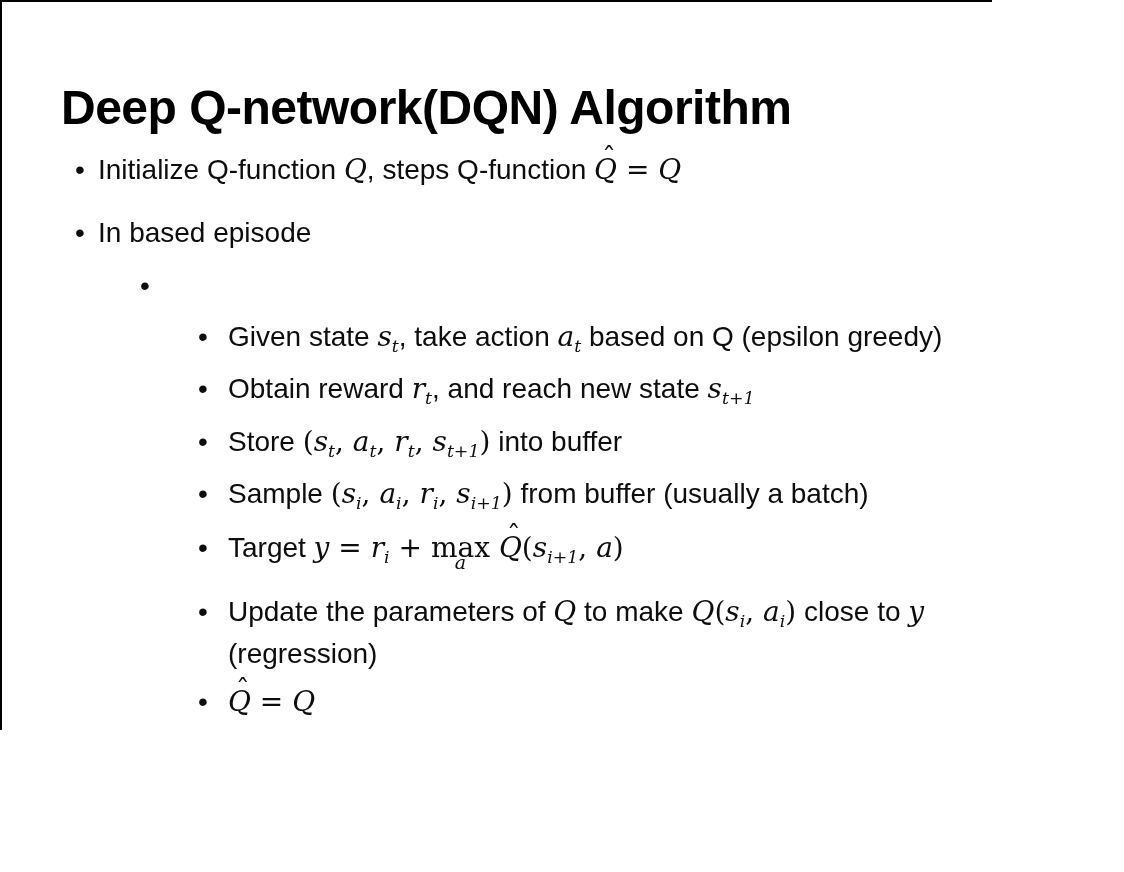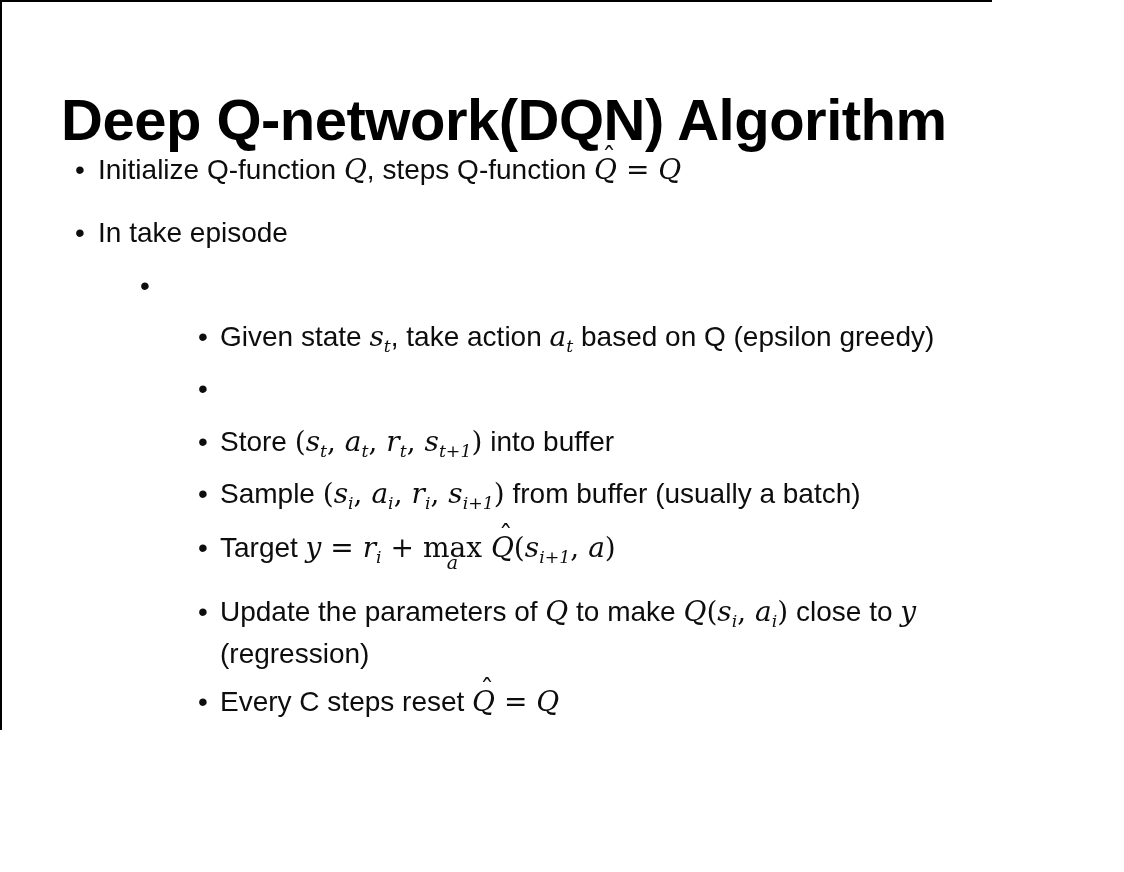--- a/index.html
+++ b/index.html
@@ -14,37 +14,37 @@
   .edge-top {
     position:absolute; top:0; left:0;
     width:992px; height:2px; background:#000;
   }
   .edge-left {
     position:absolute; top:0; left:0;
     width:2px; height:730px; background:#000;
   }
   .title {
     position:absolute; left:61px; top:48px;
-    font-size:58px; font-weight:700; line-height:1.15;
+    font-size:48px; font-weight:700; line-height:1.15;
     letter-spacing:-0.5px;
     color:#000;
   }
   .bullets {
     position:absolute; left:62px; top:149px; width:1000px;
     font-size:28px; line-height:42px;
   }
   .bullet { display:flex; align-items:flex-start; }
   .marker { flex:0 0 auto; }
   .level-1 { padding-left:13px; }
   .level-1 .marker { width:23px; }
   .level-2 { padding-left:78px; }
   .level-2 .marker { width:23px; }
   .level-3 { padding-left:136px; }
   .level-3 .marker { width:22px; }
-  .level-3 .content { max-width:822px; }
+  .level-3 .content { max-width:822px;margin-left:8px; }
 
   
   .bullet:nth-child(1)  { margin-bottom:21px; }
   .bullet:nth-child(2)  { margin-bottom:11px; }
   .bullet:nth-child(3)  { margin-bottom:9px; }
   .bullet:nth-child(4)  { margin-bottom:10px; }
   .bullet:nth-child(5)  { margin-bottom:11px; }
   .bullet:nth-child(6)  { margin-bottom:10px; }
   .bullet:nth-child(7)  { margin-bottom:12px; }
   .bullet:nth-child(8)  { margin-bottom:22px; }
@@ -78,46 +78,47 @@
   <div class="edge-top"></div>
   <div class="edge-left"></div>
   <h1 class="title">Deep Q-network(DQN) Algorithm</h1>
   <div class="bullets">
       <div class="bullet level-1">
         <span class="marker">•</span>
         <div class="content"><span class="txt">Initialize Q-function </span><span class="mi">Q</span><span class="txt">, steps Q-function </span><span class="mhat"><span class="hat">ˆ</span><span class="mi">Q</span></span><span class="mo"> = </span><span class="mi">Q</span></div>
       </div>
       <div class="bullet level-1">
         <span class="marker">•</span>
-        <div class="content"><span class="txt">In take episode</span></div>
+        <div class="content"><span class="txt">In based episode</span></div>
       </div>
       <div class="bullet level-2">
         <span class="marker">•</span>
       </div>
       <div class="bullet level-3">
         <span class="marker">•</span>
         <div class="content"><span class="txt">Given state </span><span class="msub"><span class="mi">s</span><span class="mi sub">t</span></span><span class="txt">, take action </span><span class="msub"><span class="mi">a</span><span class="mi sub">t</span></span><span class="txt"> based on Q (epsilon greedy)</span></div>
       </div>
       <div class="bullet level-3">
         <span class="marker">•</span>
+        <div class="content"><span class="txt">Obtain reward </span><span class="msub"><span class="mi">r</span><span class="mi sub">t</span></span><span class="txt">, and reach new state </span><span class="msub"><span class="mi">s</span><span class="mi sub">t+1</span></span></div>
       </div>
       <div class="bullet level-3">
         <span class="marker">•</span>
         <div class="content"><span class="txt">Store </span><span class="mo">(</span><span class="msub"><span class="mi">s</span><span class="mi sub">t</span></span><span class="mo">, </span><span class="msub"><span class="mi">a</span><span class="mi sub">t</span></span><span class="mo">, </span><span class="msub"><span class="mi">r</span><span class="mi sub">t</span></span><span class="mo">, </span><span class="msub"><span class="mi">s</span><span class="mi sub">t+1</span></span><span class="mo">)</span><span class="txt"> into buffer</span></div>
       </div>
       <div class="bullet level-3">
         <span class="marker">•</span>
         <div class="content"><span class="txt">Sample </span><span class="mo">(</span><span class="msub"><span class="mi">s</span><span class="mi sub">i</span></span><span class="mo">, </span><span class="msub"><span class="mi">a</span><span class="mi sub">i</span></span><span class="mo">, </span><span class="msub"><span class="mi">r</span><span class="mi sub">i</span></span><span class="mo">, </span><span class="msub"><span class="mi">s</span><span class="mi sub">i+1</span></span><span class="mo">)</span><span class="txt"> from buffer (usually a batch)</span></div>
       </div>
       <div class="bullet level-3">
         <span class="marker">•</span>
         <div class="content"><span class="txt">Target </span><span class="mi">y</span><span class="mo"> = </span><span class="msub"><span class="mi">r</span><span class="mi sub">i</span></span><span class="mo"> + </span><span class="munder"><span class="mo munder-base">max</span><span class="mi munder-under">a</span></span><span class="mo"> </span><span class="mhat"><span class="hat">ˆ</span><span class="mi">Q</span></span><span class="mo">(</span><span class="msub"><span class="mi">s</span><span class="mi sub">i+1</span></span><span class="mo">, </span><span class="mi">a</span><span class="mo">)</span></div>
       </div>
       <div class="bullet level-3">
         <span class="marker">•</span>
         <div class="content"><span class="txt">Update the parameters of </span><span class="mi">Q</span><span class="txt"> to make </span><span class="mi">Q</span><span class="mo">(</span><span class="msub"><span class="mi">s</span><span class="mi sub">i</span></span><span class="mo">, </span><span class="msub"><span class="mi">a</span><span class="mi sub">i</span></span><span class="mo">)</span><span class="txt"> close to </span><span class="mi">y</span><span class="txt"> (regression)</span></div>
       </div>
       <div class="bullet level-3">
         <span class="marker">•</span>
-        <div class="content"><span class="txt">Every C steps reset </span><span class="mhat"><span class="hat">ˆ</span><span class="mi">Q</span></span><span class="mo"> = </span><span class="mi">Q</span></div>
+        <div class="content"><span class="mhat"><span class="hat">ˆ</span><span class="mi">Q</span></span><span class="mo"> = </span><span class="mi">Q</span></div>
       </div>
     </div>
 </div>
 
 </body></html>

